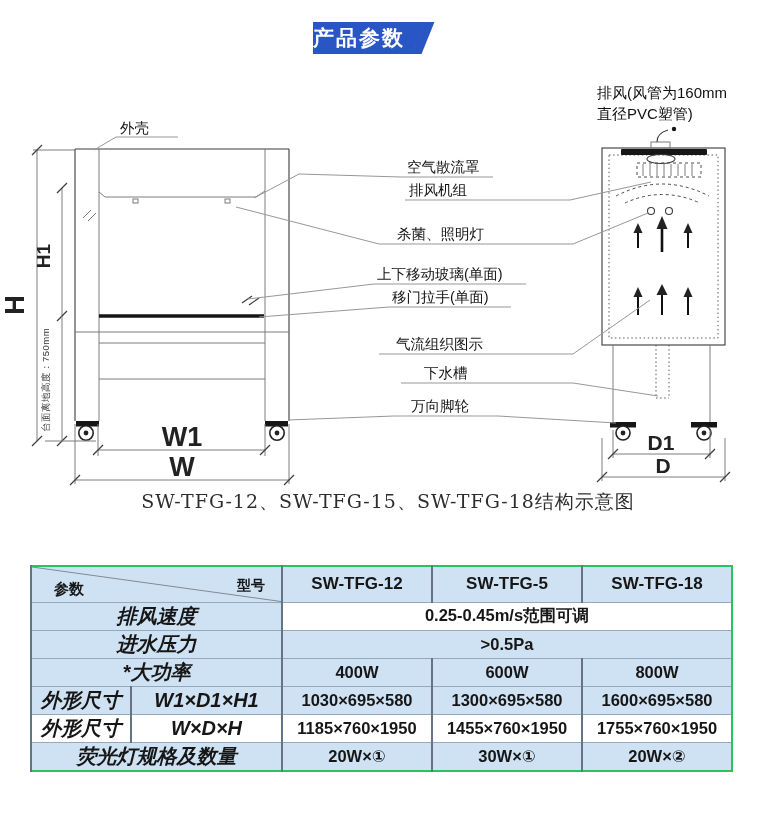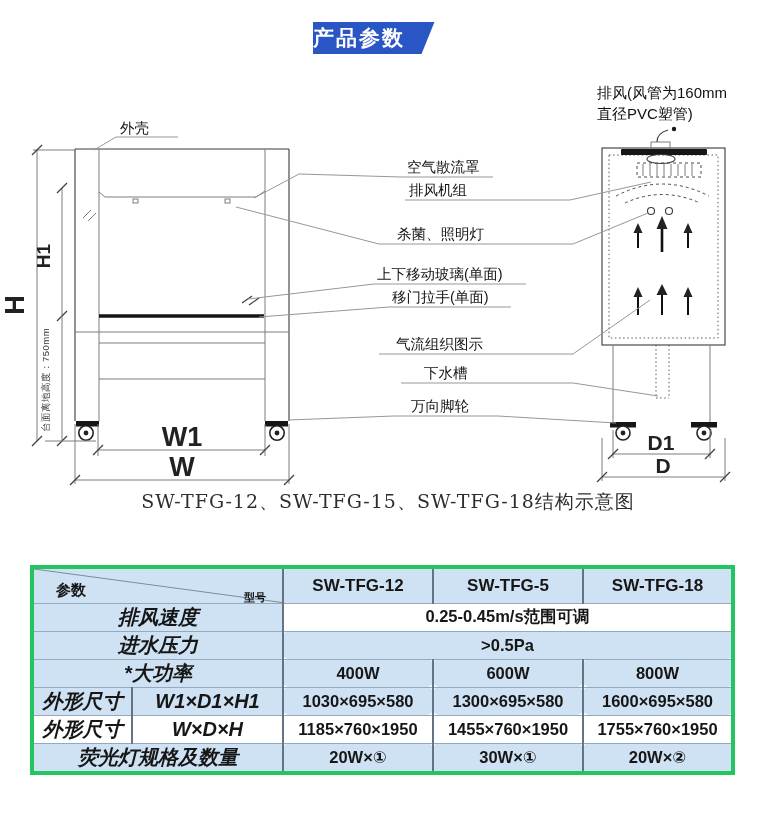--- a/index.html
+++ b/index.html
@@ -34,32 +34,32 @@
   text.dimD{font:600 21px "Liberation Sans","DejaVu Sans",sans-serif;fill:#222;}
   text.tiny{font:9.5px "Liberation Sans","DejaVu Sans",sans-serif;fill:#333;letter-spacing:0.5px;}
   text.cap{font:19px "DejaVu Serif","Liberation Serif",serif;fill:#2e2e2e;letter-spacing:1px;}
 
   
   .spec-table{position:absolute;left:30px;top:565px;width:701px;border-collapse:collapse;
               table-layout:fixed;font-family:"Liberation Sans","DejaVu Sans",sans-serif;}
   .spec-table td,.spec-table th{border-top:1px solid #94a9bb;border-left:2px solid #627485;
               text-align:center;vertical-align:middle;padding:0;overflow:hidden;white-space:nowrap;
               color:#161616;}
-  .spec-table{border:4px solid #22c55e;}
+  .spec-table{border:2px solid #22c55e;}
   .spec-table tr{height:28px;}
   .spec-table tr.hdr{height:36px;}
   .c-blue{background:#cfe2f3;}
   .c-white{background:#ffffff;}
   .hdr th{font-size:17px;font-weight:700;}
   .lbl{font-size:20px;font-weight:700;font-style:italic;}
-  .val{font-size:16.5px;font-weight:700;border-radius:6px;}
+  .val{font-size:16.5px;font-weight:700;}
   .diagcell{position:relative;}
   .diagcell svg{position:absolute;left:0;top:0;width:100%;height:100%;}
   .diag-param{position:absolute;left:22px;bottom:3px;font-size:15px;font-weight:700;}
-  .diag-model{position:absolute;right:16px;top:21px;font-size:11px;font-weight:700;}
+  .diag-model{position:absolute;right:16px;top:10px;font-size:14px;font-weight:700;}
 </style>
 </head>
 <body>
 
 <div class="stage">
 
   <div class="badge">
     <div class="badge-main">产品参数</div>
     <div class="badge-tip"></div>
   </div>

